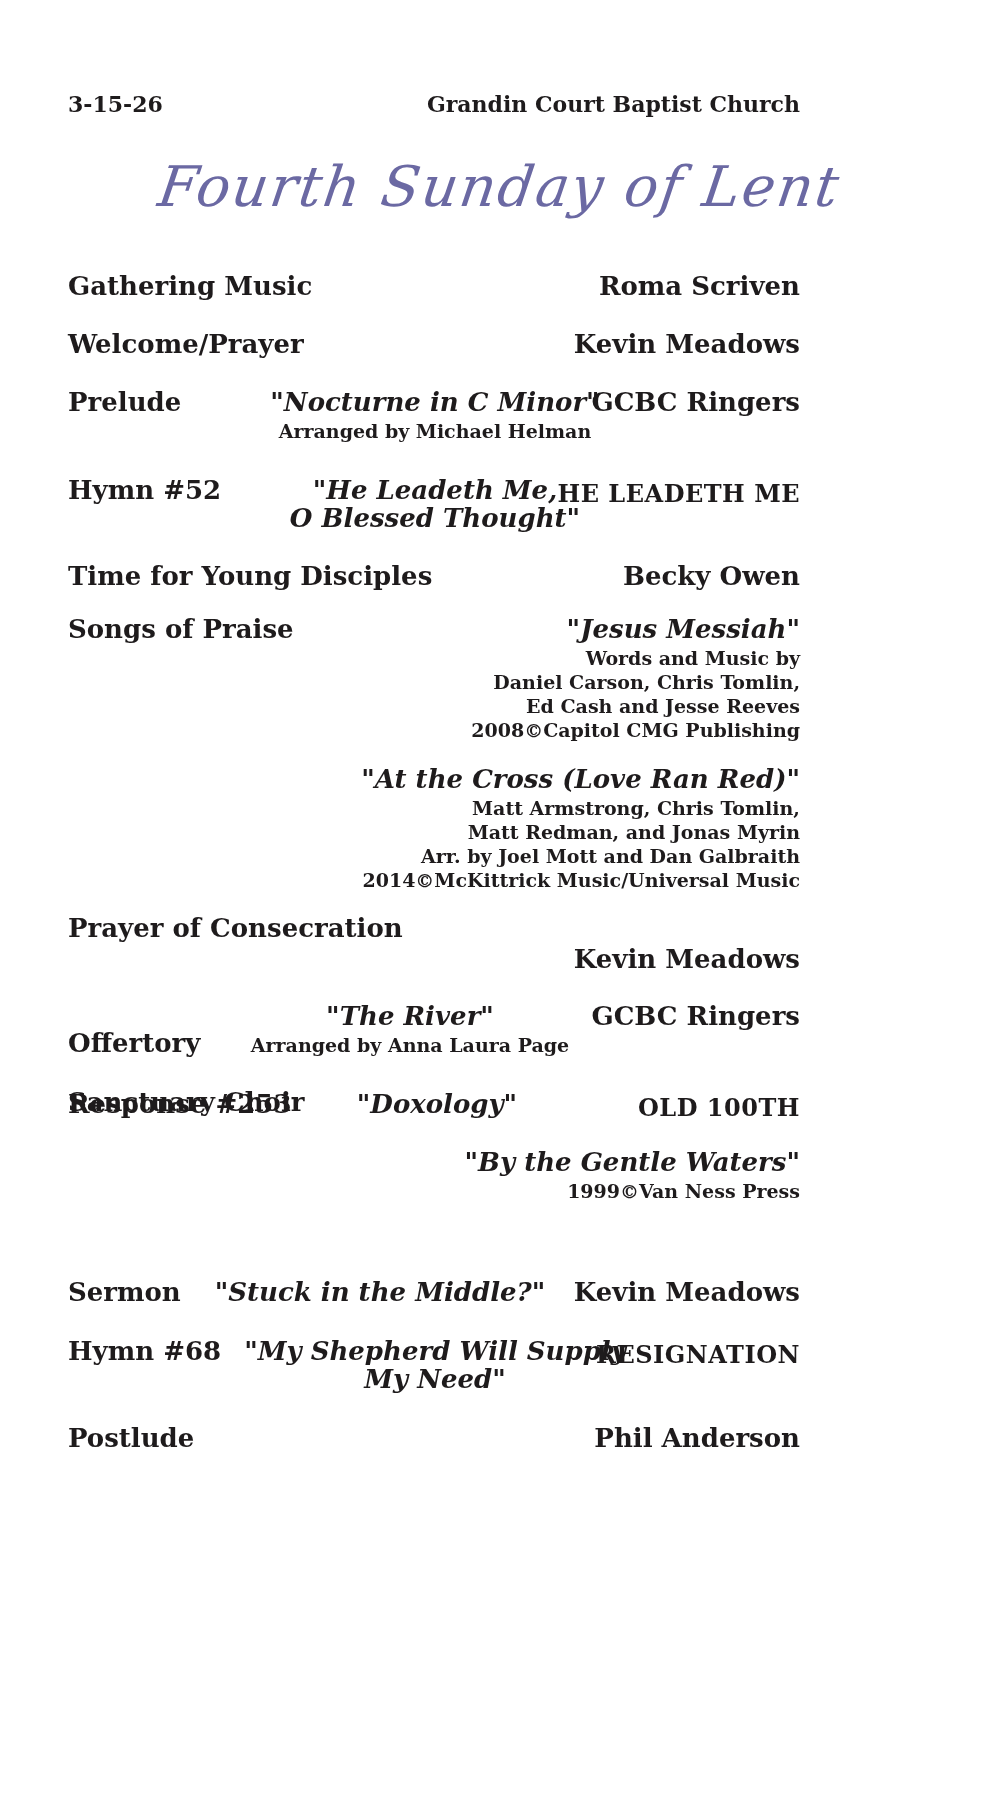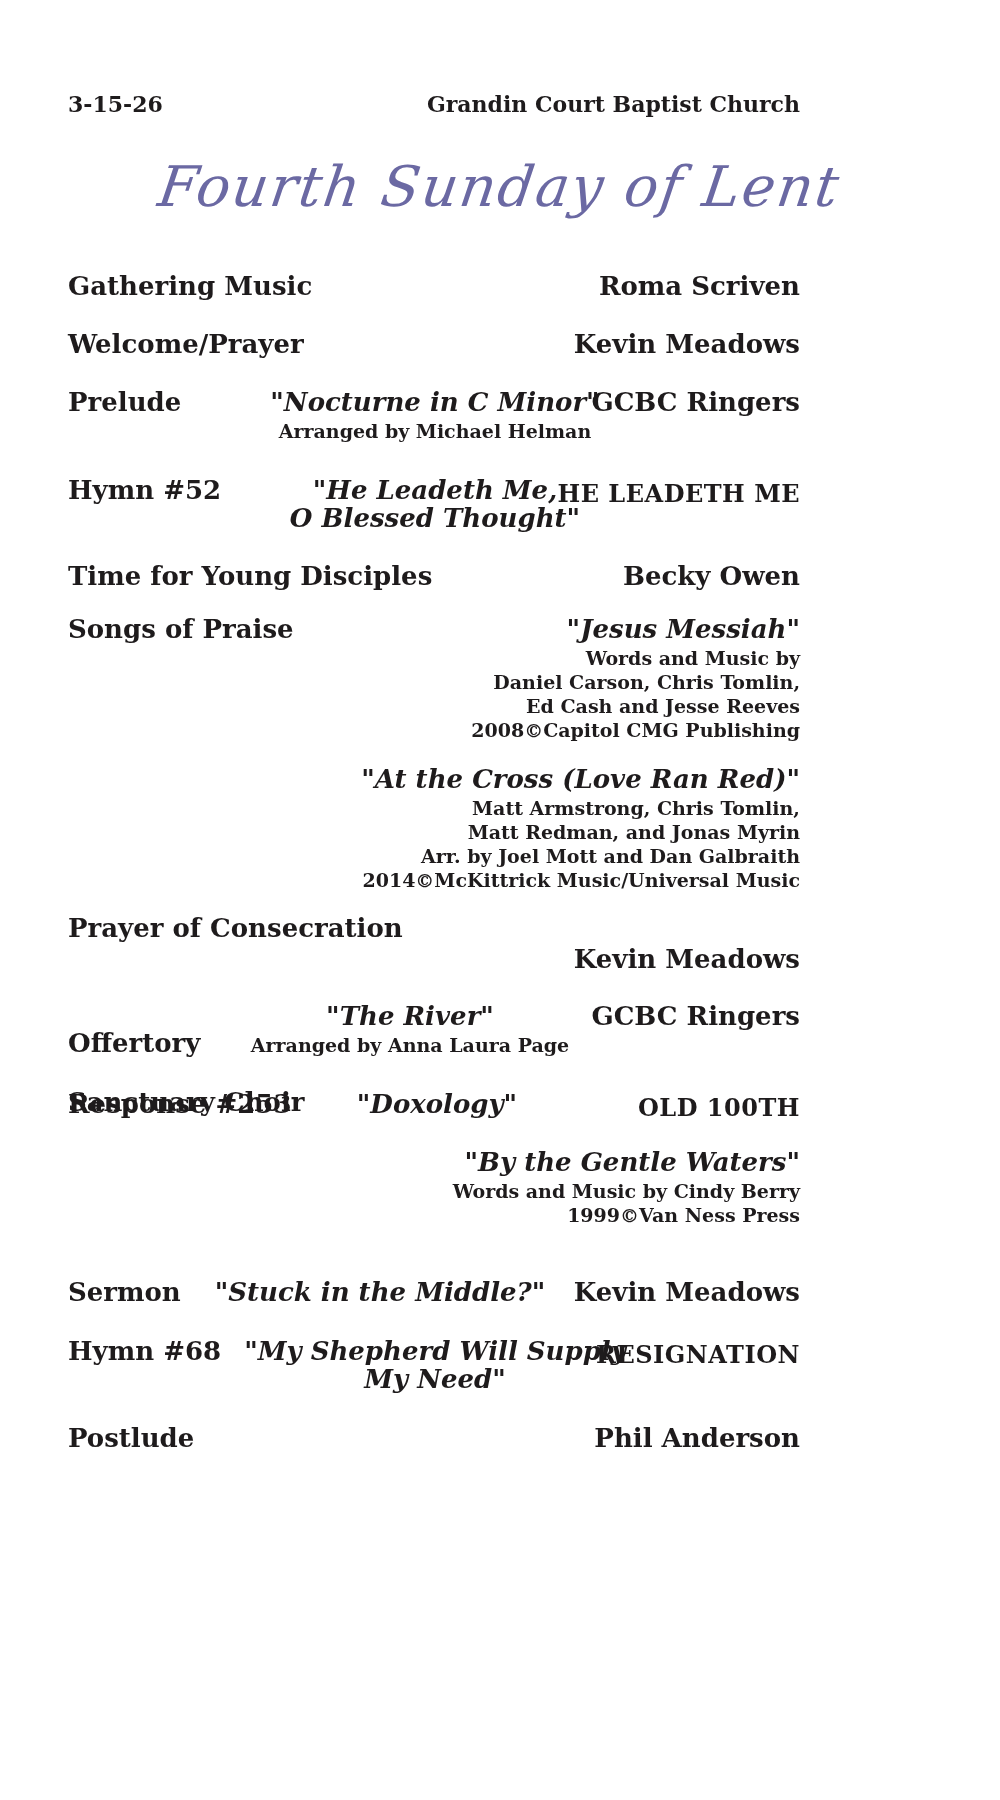--- a/index.html
+++ b/index.html
@@ -89,21 +89,20 @@
   <div class="line b body-size" style="top:1002px; right:200px;">GCBC Ringers</div>
   <div class="line b credit-size center-box" style="top:1035px; left:205px; width:410px;">Arranged by Anna Laura Page</div>
 
   <div class="line b body-size" style="top:1090px; left:68px;">Response #253</div>
   <div class="line b i body-size center-box" style="top:1090px; left:232px; width:410px;">"Doxology"</div>
   <div class="line b tune-size" style="top:1094px; right:200px;">OLD 100TH</div>
 
   <div class="line b body-size" style="top:1088px; left:68px;">Sanctuary Choir</div>
   <div class="line b i body-size" style="top:1148px; right:200px;">"By the Gentle Waters"</div>
   <div class="line b credit-size right-align credits" style="top:1179px; right:200px;">
-    <div>Words and Music by Cindy Berry</div>
     <div>1999©Van Ness Press</div>
   </div>
 
   <div class="line b body-size" style="top:1278px; left:68px;">Sermon</div>
   <div class="line b i body-size center-box" style="top:1278px; left:170px; width:420px;">"Stuck in the Middle?"</div>
   <div class="line b body-size" style="top:1278px; right:200px;">Kevin Meadows</div>
 
   <div class="line b body-size" style="top:1337px; left:68px;">Hymn #68</div>
   <div class="line b i body-size center-box two-line" style="top:1337px; left:230px; width:410px;">
     <div>"My Shepherd Will Supply</div>

